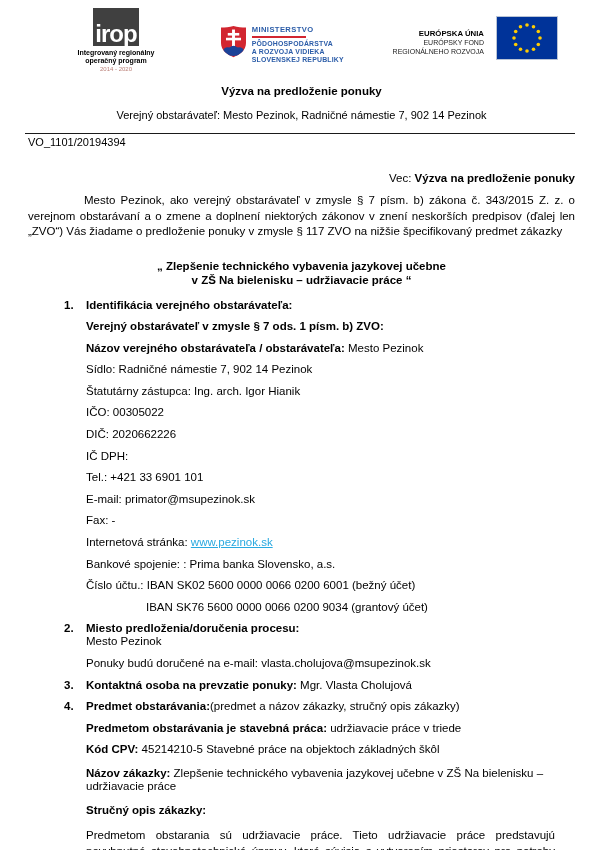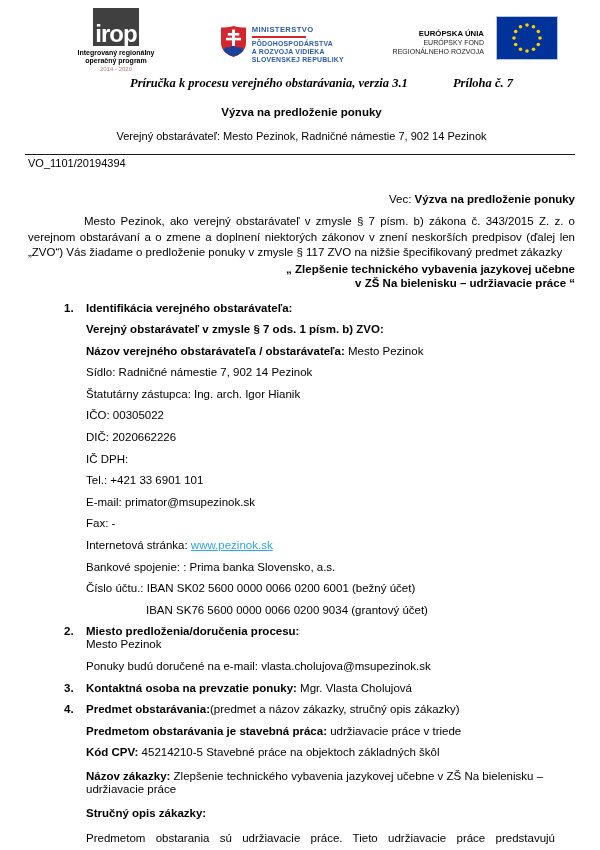--- a/index.html
+++ b/index.html
@@ -40,21 +40,21 @@
   
   .doc-title{text-align:center;font-weight:bold;font-size:11.5px;margin-top:15px;}
   .doc-subtitle{text-align:center;font-size:11px;margin-top:12px;}
   .rule{border:0;border-top:1.6px solid #1a1a1a;margin:12px 0 0 -3px;}
   .vo-ref{font-size:11px;margin-top:2px;}
 
   .vec{margin-top:24px;font-size:11.5px;text-align:right;}
   .b{font-weight:bold;}
 
   .intro{margin:9px 0 0;text-align:justify;text-indent:56px;line-height:15.5px;}
-  .intro-subject{text-align:right;font-weight:bold;line-height:14px;margin-top:1px;}
+  .intro-subject{text-align:center;font-weight:bold;line-height:14px;margin-top:19px;}
 
   
   .list{margin-top:12px;}
   .li{display:flex;margin-top:0;}
   .num{width:22px;margin-left:36px;font-weight:bold;flex-shrink:0;}
   .content{flex:1;padding-right:20px;}
   .line{margin:0 0 8.6px;line-height:13px;}
   .line.tight{margin-bottom:0;}
   .line.indent2{margin-left:60px;}
   .just{text-align:justify;line-height:15.2px;margin:11px 0 8px;}
@@ -127,24 +127,20 @@
             <circle cx="18.7" cy="27.5" r="1.8"></circle>
               <circle cx="17" cy="21" r="1.8"></circle>
             <circle cx="18.7" cy="14.5" r="1.8"></circle>
               <circle cx="23.5" cy="9.7" r="1.8"></circle>
           </g>
         </svg>
       </span>
     </div>
   </div>
 
-  <div class="ref-row">
-    <span class="manual">Príručka k procesu verejného obstarávania, verzia 3.1</span>
-    <span class="attachment">Príloha č. 7</span>
-  </div>
 
   <div class="doc-title">Výzva na predloženie ponuky</div>
   <div class="doc-subtitle">Verejný obstarávateľ: Mesto Pezinok, Radničné námestie 7, 902 14 Pezinok</div>
 
   <hr class="rule">
   <div class="vo-ref">VO_1101/20194394</div>
 
   <div class="vec">
     <span>Vec: </span><span class="b">Výzva na predloženie ponuky</span>
   </div>

